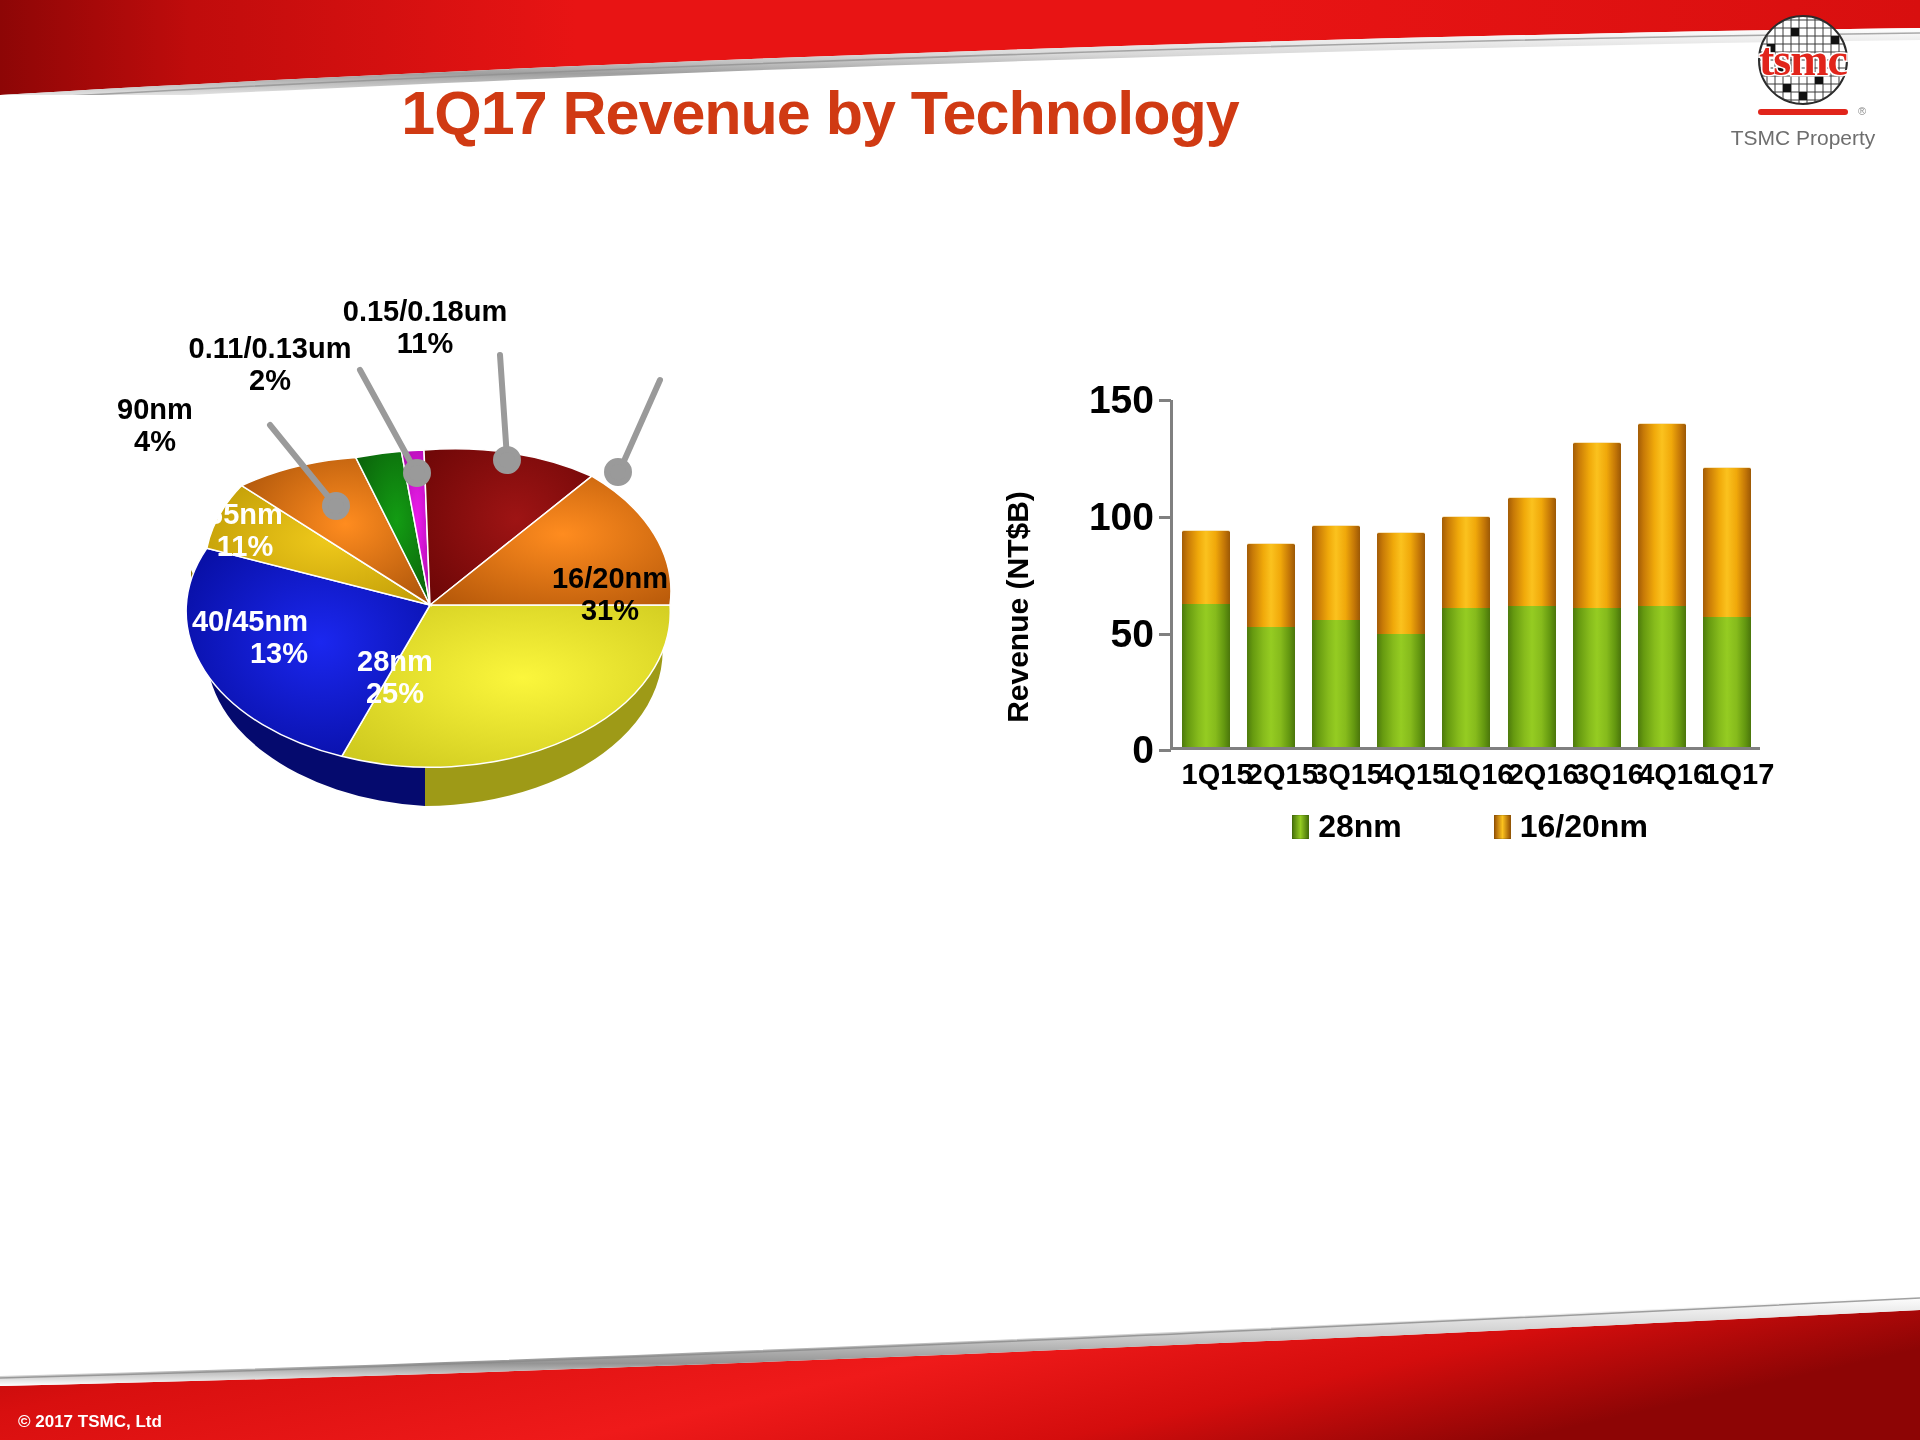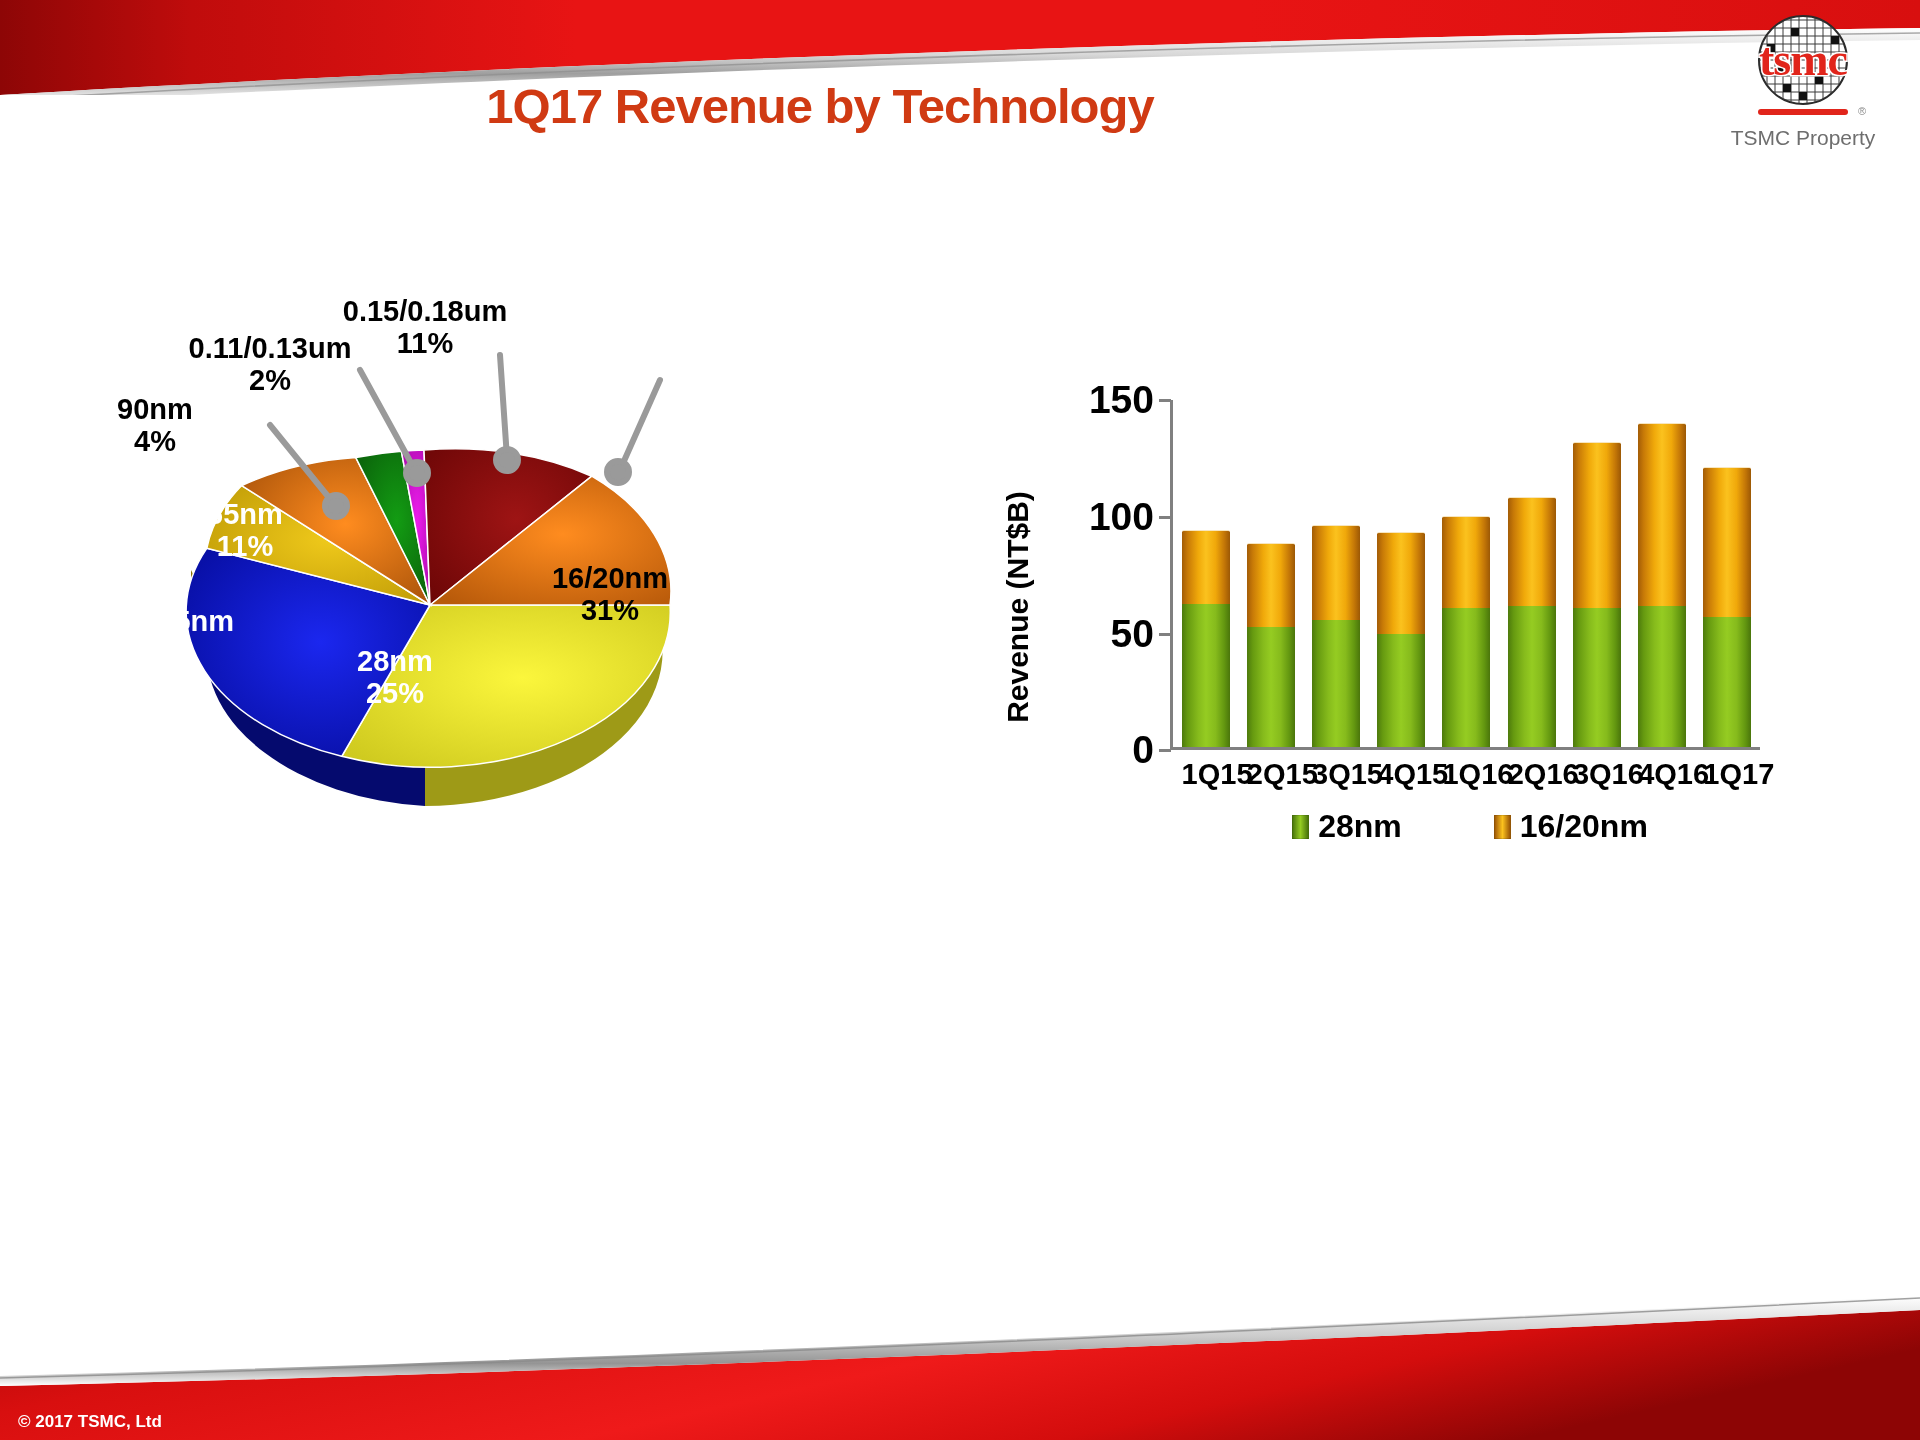--- a/index.html
+++ b/index.html
@@ -29,21 +29,21 @@
 
   .copyright {
     position:absolute; left:18px; bottom:8px;
     font-size:17px; font-weight:bold; color:#ffffff; white-space:nowrap;
   }
 
   
   .slide-title {
     position:absolute; left:0; top:78px; width:1640px;
     text-align:center;
-    font-size:49px; font-weight:bold; color:#d03a13;
+    font-size:61px; font-weight:bold; color:#d03a13;
     letter-spacing:-1px; white-space:nowrap;
   }
 
   
   .logo-block { position:absolute; right:22px; top:12px; width:190px; text-align:center; }
   .logo-mark { position:relative; width:190px; height:112px; }
   .logo-mark svg { display:block; margin:0 auto; }
   .logo-caption { font-size:21px; color:#6e6e6e; margin-top:2px; font-family:"Liberation Sans", sans-serif; }
 
   
@@ -291,21 +291,21 @@
   <div class="pie-label dark" style="left:460px; top:312px; text-align:center; width:180px;">
     <span>16/20nm</span>
     <span class="l2">31%</span>
   </div>
 
   <div class="pie-label light" style="left:260px; top:395px; text-align:center; width:150px;">
     <span>28nm</span>
     <span class="l2">25%</span>
   </div>
 
-  <div class="pie-label light" style="left:58px; top:355px; text-align:left; width:190px;">
+  <div class="pie-label light" style="left:58px; top:355px; text-align:right; width:190px;">
     <span>40/45nm</span>
     <span class="l2">13%</span>
   </div>
 
   <div class="pie-label light" style="left:110px; top:248px; text-align:center; width:150px;">
     <span>65nm</span>
     <span class="l2">11%</span>
   </div>
 </div>
 

